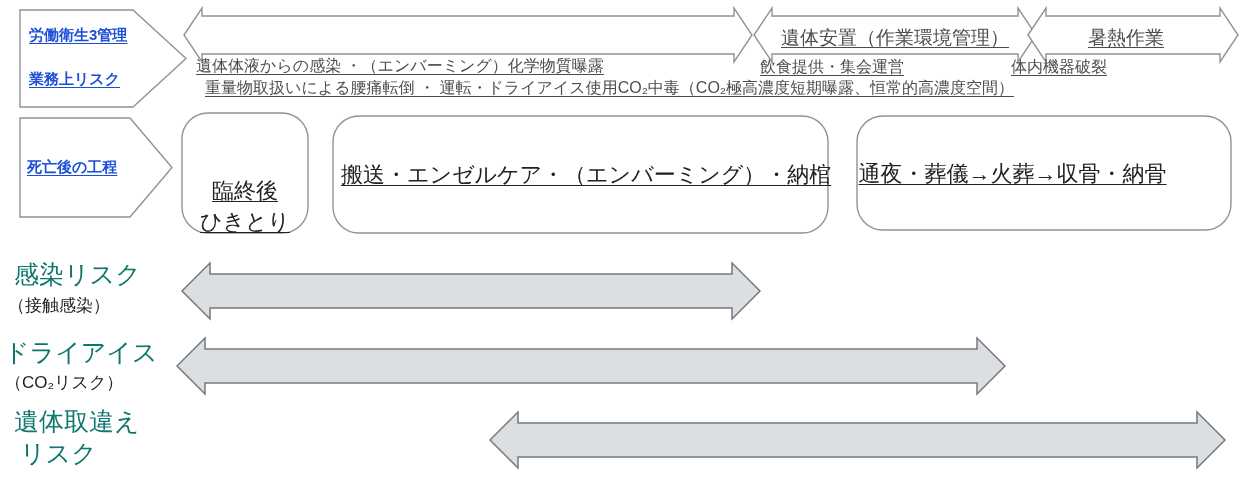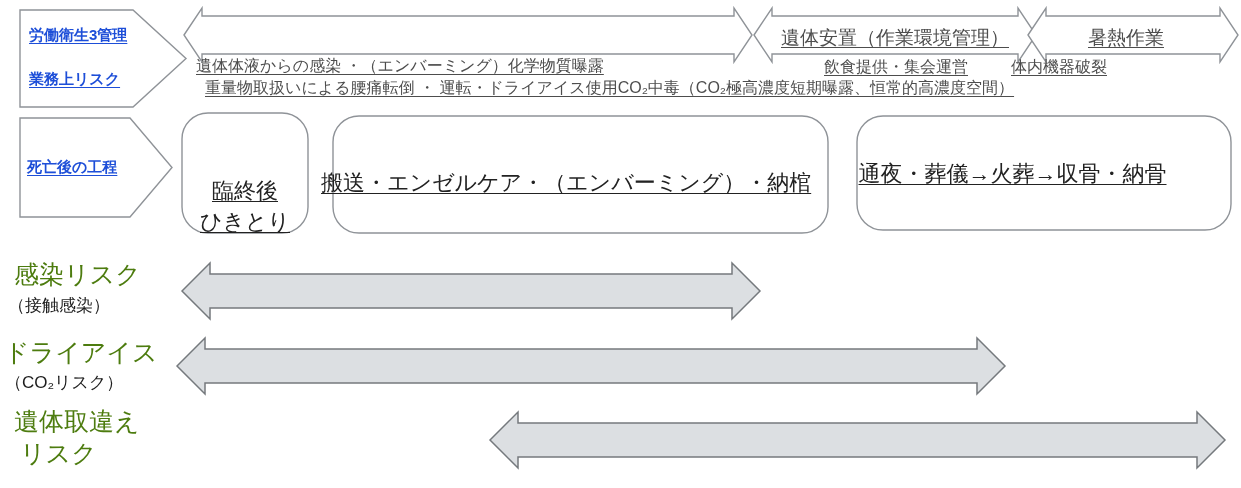--- a/index.html
+++ b/index.html
@@ -23,21 +23,21 @@
   .penlabel{
     font-size:15px;font-weight:bold;color:#1d4ed8;
   }
   .toparrow-label{font-size:20px;}
   .toparrow-label.small{font-size:19px;}
   .riskline{font-size:16px;}
   .stage-label{font-size:22px;color:#222222;}
   .stage-lines{line-height:31px;margin-top:40px;}
   .rowtitle{
     position:absolute;white-space:nowrap;
-    font-size:25px;font-weight:500;color:#4d7c0f;text-decoration:none;
+    font-size:25px;font-weight:500;color:#0f766e;text-decoration:none;
   }
   .rowsub{
     position:absolute;white-space:nowrap;
     font-size:17px;color:#1c1c1c;text-decoration:none;
   }
   .shape-outline{fill:#ffffff;stroke:#8f9398;stroke-width:1.4;}
   .gray-arrow{fill:#dcdfe2;stroke:#75797d;stroke-width:1.5;}
   .stage-box{fill:#ffffff;stroke:#8f9398;stroke-width:1.4;}
 </style>
 </head>
@@ -64,29 +64,29 @@
   </svg>
 
   <div class="txt penlabel" style="left:29px;top:26px;">労働衛生3管理</div>
   <div class="txt penlabel" style="left:29px;top:70px;">業務上リスク</div>
   <div class="txt penlabel" style="left:27px;top:158px;">死亡後の工程</div>
 
   <div class="txt toparrow-label small center" style="left:772px;top:25px;width:246px;">遺体安置（作業環境管理）</div>
   <div class="txt toparrow-label small center" style="left:1046px;top:25px;width:160px;">暑熱作業</div>
 
   <div class="txt riskline" style="left:196px;top:56px;">遺体体液からの感染 ・（エンバーミング）化学物質曝露</div>
-  <div class="txt riskline" style="left:824px;top:57px;text-decoration:underline;">飲食提供・集会運営</div>
+  <div class="txt riskline" style="left:760px;top:57px;text-decoration:underline;">飲食提供・集会運営</div>
   <div class="txt riskline" style="left:1011px;top:57px;text-align:right;">体内機器破裂</div>
   <div class="txt riskline" style="left:205px;top:78px;">重量物取扱いによる腰痛転倒 ・ 運転・ドライアイス使用CO₂中毒（CO₂極高濃度短期曝露、恒常的高濃度空間）</div>
 
   <div class="txt stage-label stage-lines center" style="left:182px;top:135px;width:126px;">
     <span>臨終後</span><br>
     <span>ひきとり</span>
   </div>
-  <div class="txt stage-label center" style="left:321px;top:160px;width:430px;margin-top:8px;">搬送・エンゼルケア・（エンバーミング）・納棺</div>
+  <div class="txt stage-label center" style="left:341px;top:160px;width:430px;">搬送・エンゼルケア・（エンバーミング）・納棺</div>
   <div class="txt stage-label center" style="left:857px;top:159px;width:311px;">通夜・葬儀→火葬→収骨・納骨</div>
 
   <div class="rowtitle" style="left:14px;top:258px;">感染リスク</div>
   <div class="rowsub" style="left:8px;top:294px;">（接触感染）</div>
 
   <div class="rowtitle" style="left:4px;top:336px;">ドライアイス</div>
   <div class="rowsub" style="left:5px;top:371px;">（CO₂リスク）</div>
 
   <div class="rowtitle" style="left:14px;top:405px;">遺体取違え</div>
   <div class="rowtitle" style="left:20px;top:437px;">リスク</div>

